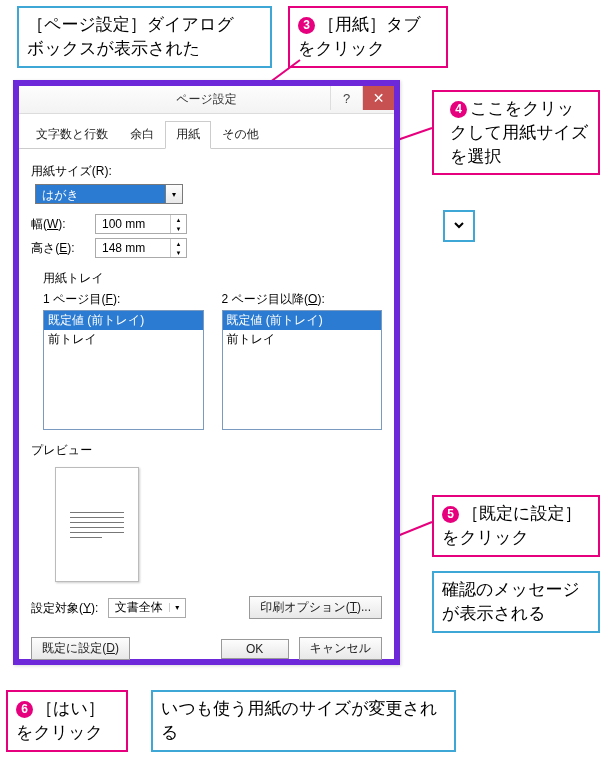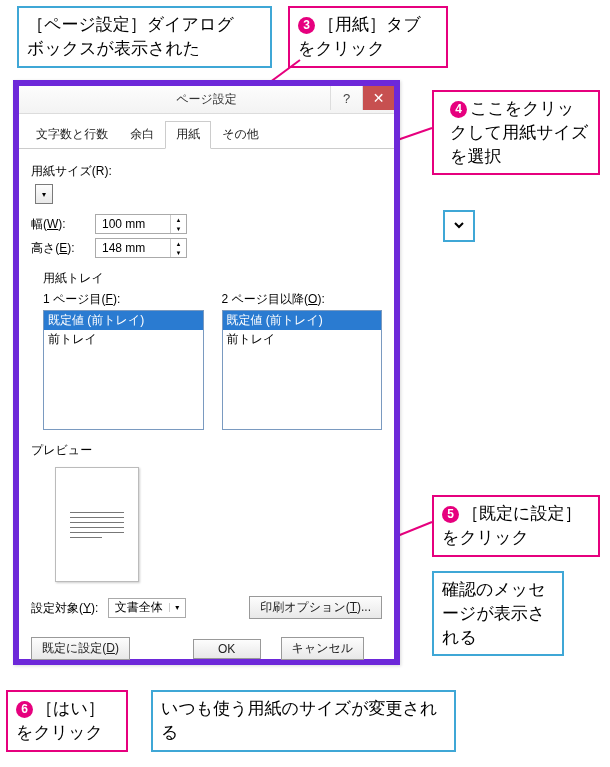--- a/index.html
+++ b/index.html
@@ -174,22 +174,22 @@
   .btn-classic {
     border:1px solid #999;
     padding: 2px 10px;
     background: linear-gradient(#fdfdfd,#e8e8e8);
     font-size:12px;
     color:#222;
   }
   .dlg-footer {
     display:flex;
     align-items:center;
-    gap: 20px;
-    padding: 8px 30px 8px 12px;
+    gap: 10px;
+    padding: 8px 12px 8px 12px;
   }
   .dlg-footer .spacer { flex:1; }
   .arrow-line {
     position:absolute;
     overflow:visible;
     pointer-events:none;
   }
   .down-icon-box {
     position:absolute;
     border:2px solid #3fa7d6;
@@ -223,21 +223,21 @@
     <svg width="14" height="14" viewBox="0 0 14 14">
         <path d="M3 5 L7 9 L11 5" stroke="#000" stroke-width="2" fill="none"></path>
       </svg>
   </span>
 </div>
 
 <div class="callout callout-pink" style="left:432px; top:495px; width:168px;">
   <span class="num-circle">5</span><span>［既定に設定］をクリック</span>
 </div>
 
-<div class="callout callout-blue" style="left:432px; top:571px; width:132px;">
+<div class="callout callout-blue" style="left:432px; top:571px; width:168px;">
   <span>確認のメッセージが表示される</span>
 </div>
 
 <div class="callout callout-pink" style="left:6px; top:690px; width:122px;">
   <span class="num-circle">6</span><span>［はい］をクリック</span>
 </div>
 
 <div class="callout callout-blue" style="left:151px; top:690px; width:305px;">
   <span>いつも使う用紙のサイズが変更される</span>
 </div>
@@ -274,20 +274,21 @@
     <div class="tab"><span>余白</span></div>
     <div class="tab active"><span>用紙</span></div>
     <div class="tab"><span>その他</span></div>
   </div>
 
   <div class="dlg-body">
     <div class="paper-size-label">
       <span>用紙サイズ(R):</span>
     </div>
     <div class="paper-size-combo">
+      <div class="val">はがき</div>
       <div class="btn">▾</div>
     </div>
 
     <div class="field-row">
       <span class="field-label">
         <span>幅(</span><u class="ak">W</u><span>):</span>
       </span>
       <div class="spinner-input">
         <span class="val">100 mm</span>
         <div class="btns">

